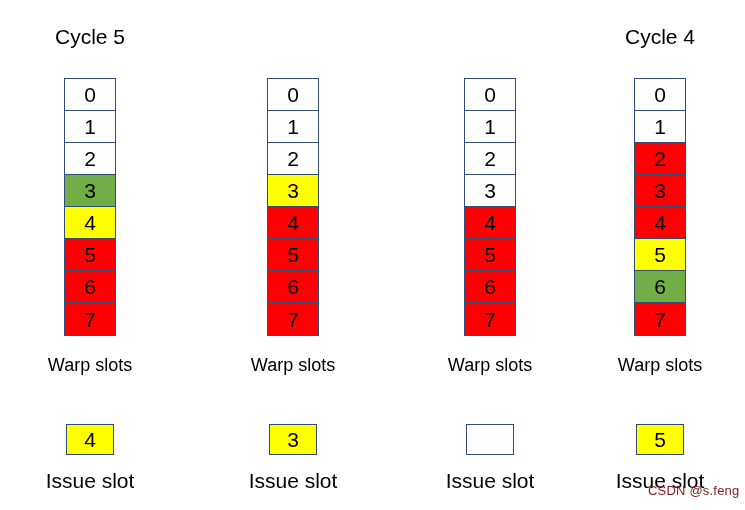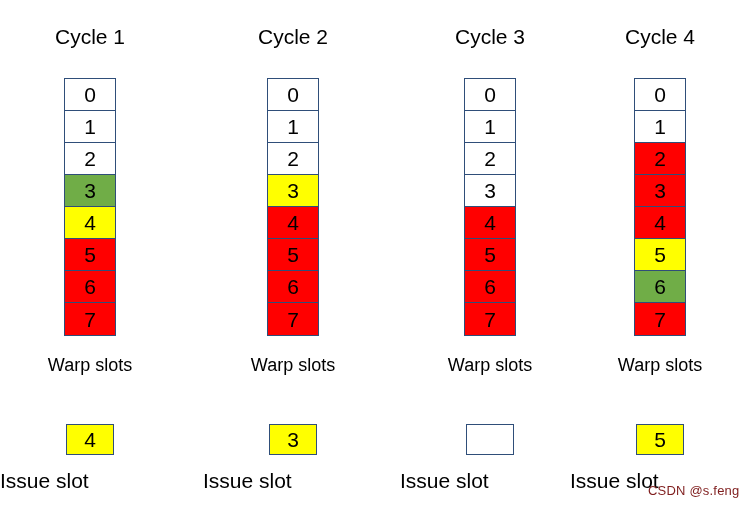--- a/index.html
+++ b/index.html
@@ -104,20 +104,21 @@
     background: #ffff00;
   }
   .issue-box.fill-white {
     background: #ffffff;
   }
   .issue-label {
     position: absolute;
     top: 468px;
     left: 0;
     width: 180px;
+    text-align: center;
     font-size: 21px;
     line-height: 26px;
     white-space: nowrap;
   }
   .watermark {
     position: absolute;
     left: 648px;
     top: 483px;
     font-size: 13px;
     line-height: 15px;
@@ -125,55 +126,53 @@
     white-space: nowrap;
     letter-spacing: 0.2px;
   }
 </style>
 </head>
 <body>
 
 <div id="stage">
 
   <div class="cycle-column" style="left:0px;">
-    <div class="cycle-title">Cycle 1</div>
+    <div class="cycle-title">Cycle 5</div>
     <div class="warp-stack">
       <div class="warp-cell fill-white">0</div>
       <div class="warp-cell fill-white">1</div>
       <div class="warp-cell fill-white">2</div>
       <div class="warp-cell fill-green">3</div>
       <div class="warp-cell fill-yellow">4</div>
       <div class="warp-cell fill-red">5</div>
       <div class="warp-cell fill-red">6</div>
       <div class="warp-cell fill-red">7</div>
     </div>
     <div class="warp-label">Warp slots</div>
     <div class="issue-box fill-yellow">4</div>
     <div class="issue-label">Issue slot</div>
   </div>
 
   <div class="cycle-column" style="left:203px;">
-    <div class="cycle-title">Cycle 2</div>
     <div class="warp-stack">
       <div class="warp-cell fill-white">0</div>
       <div class="warp-cell fill-white">1</div>
       <div class="warp-cell fill-white">2</div>
       <div class="warp-cell fill-yellow">3</div>
       <div class="warp-cell fill-red">4</div>
       <div class="warp-cell fill-red">5</div>
       <div class="warp-cell fill-red">6</div>
       <div class="warp-cell fill-red">7</div>
     </div>
     <div class="warp-label">Warp slots</div>
     <div class="issue-box fill-yellow">3</div>
     <div class="issue-label">Issue slot</div>
   </div>
 
   <div class="cycle-column" style="left:400px;">
-    <div class="cycle-title">Cycle 3</div>
     <div class="warp-stack">
       <div class="warp-cell fill-white">0</div>
       <div class="warp-cell fill-white">1</div>
       <div class="warp-cell fill-white">2</div>
       <div class="warp-cell fill-white">3</div>
       <div class="warp-cell fill-red">4</div>
       <div class="warp-cell fill-red">5</div>
       <div class="warp-cell fill-red">6</div>
       <div class="warp-cell fill-red">7</div>
     </div>

